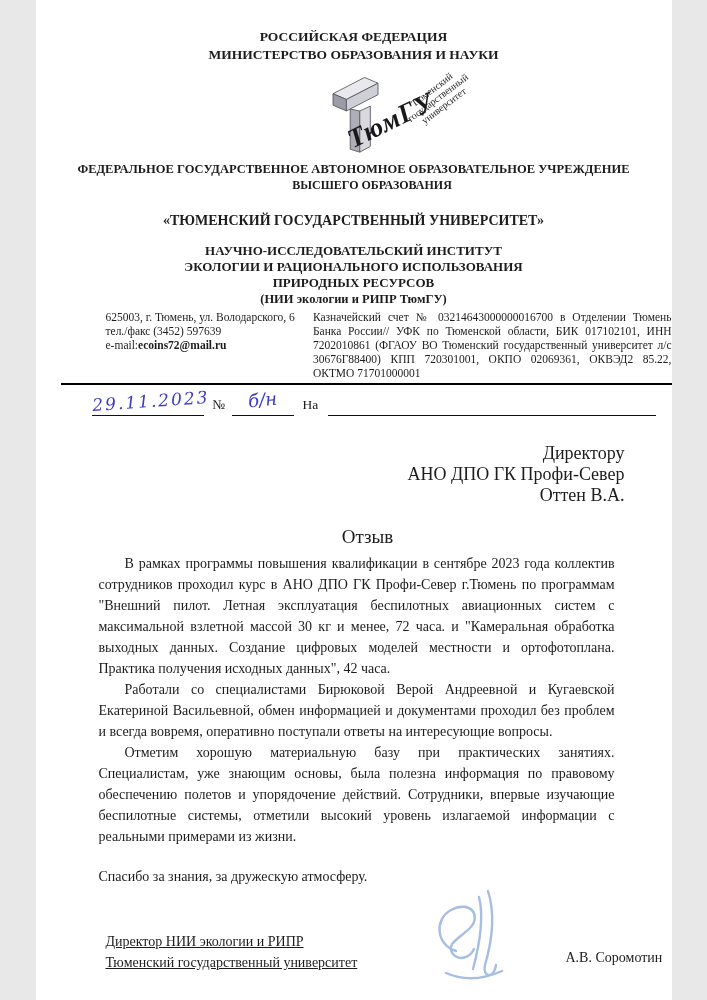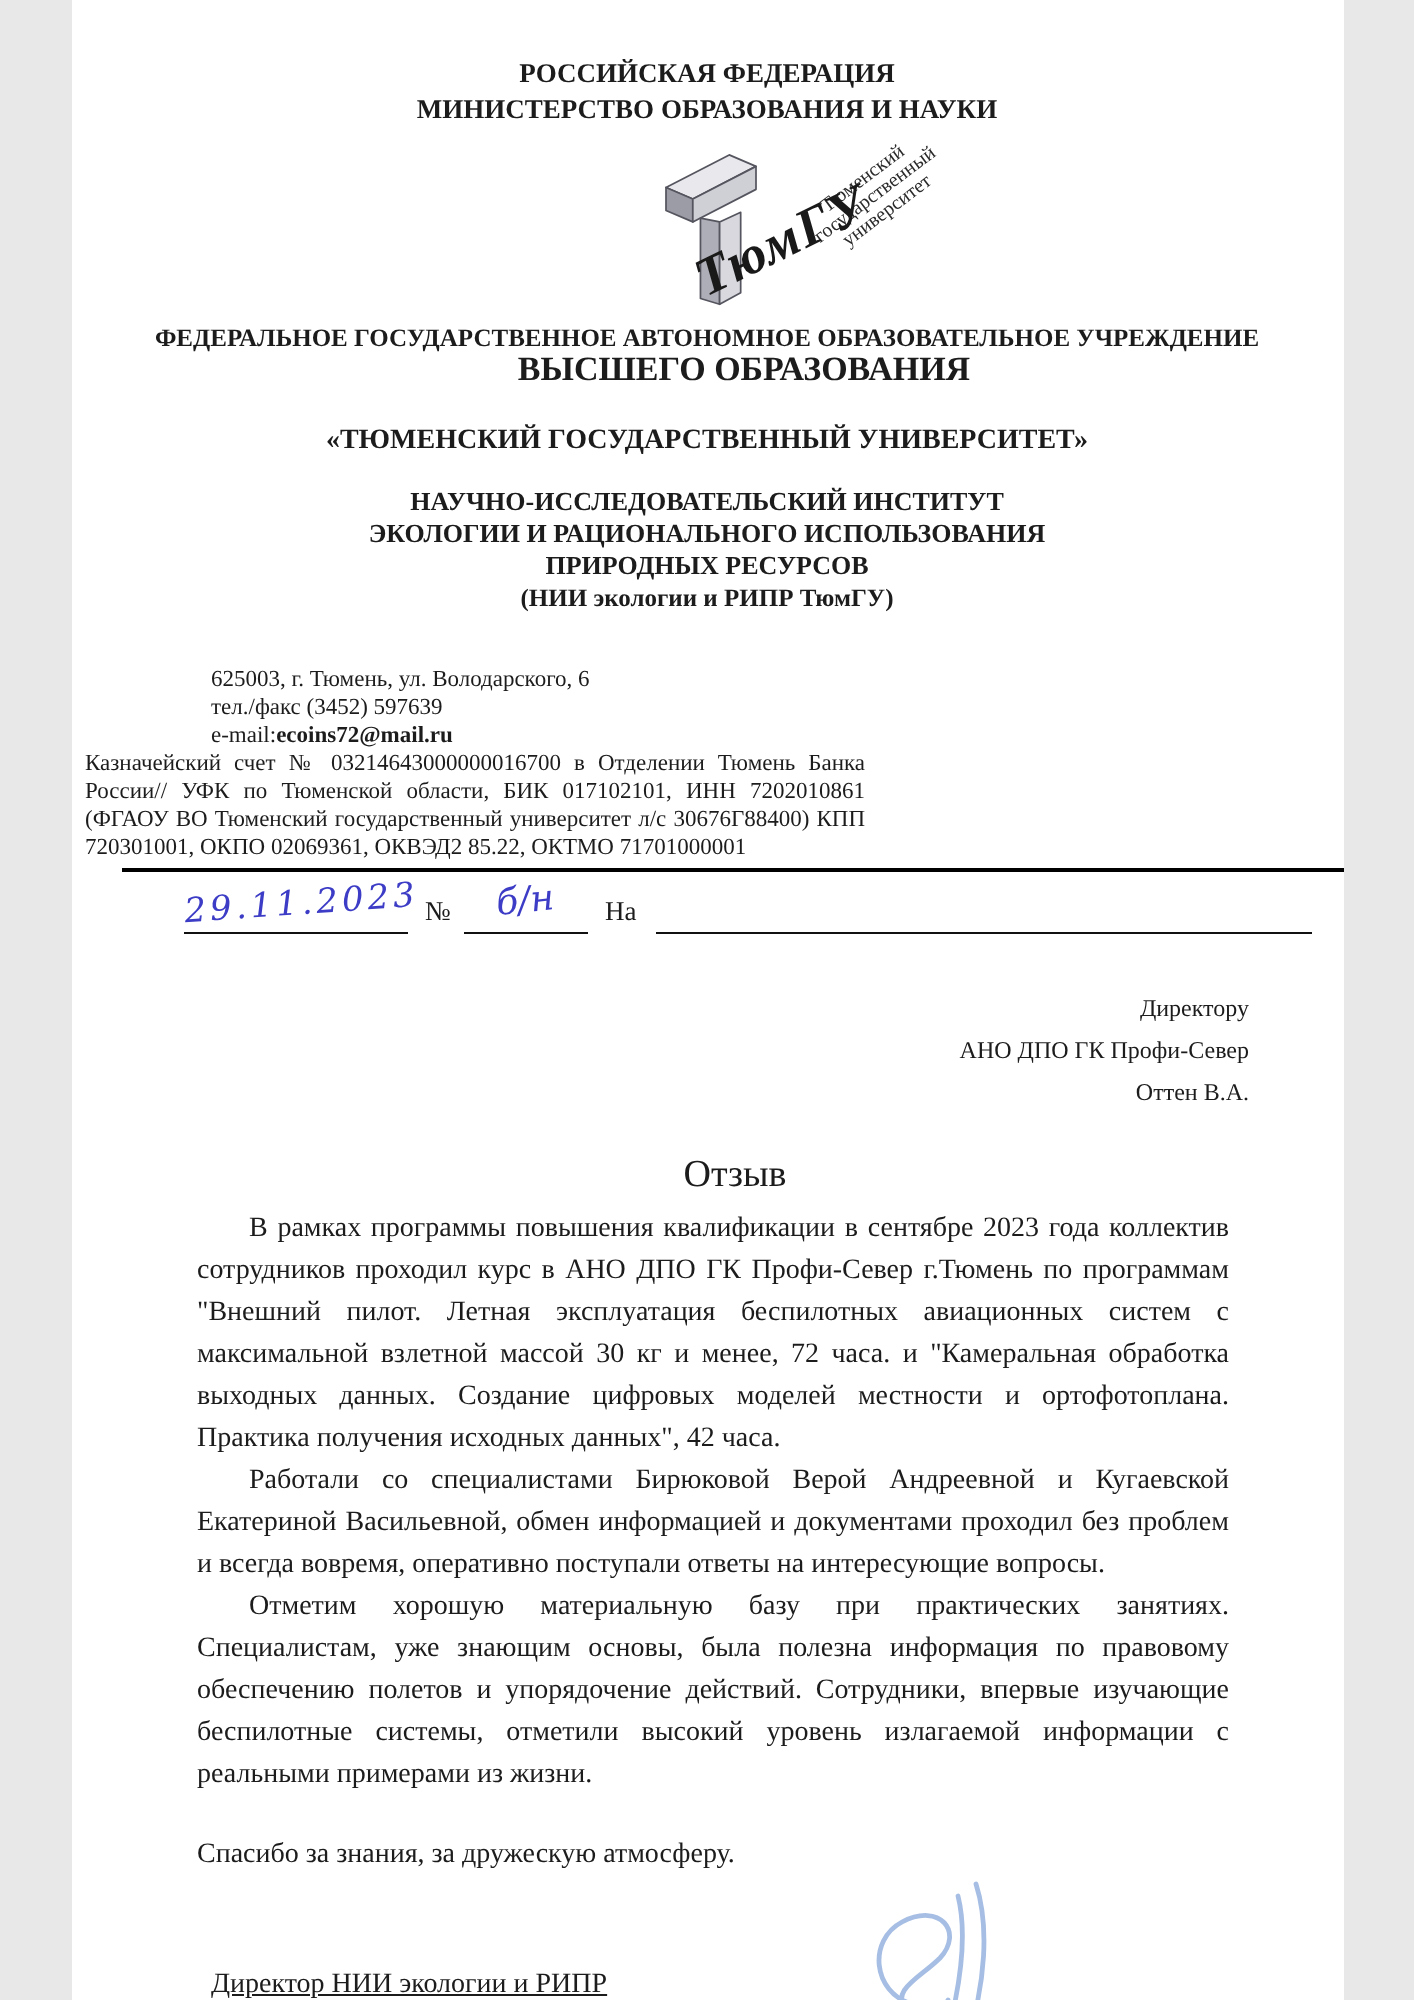--- a/index.html
+++ b/index.html
@@ -23,44 +23,44 @@
     text-align:center; font-size:10px; line-height:10px; color:#2a2a2a;
   }
   .logo-acronym{
     position:absolute; left:303px; top:42px; width:104px;
     transform:rotate(-26deg);
     font-size:27px; font-weight:bold; font-style:italic; letter-spacing:1px;
     text-align:center; color:#191919;
   }
   .org{ text-align:center; font-weight:bold; margin-top:4px; }
   .org-l1{ font-size:12.5px; line-height:16px; white-space:nowrap; }
-  .org-l2{ font-size:17px; line-height:16px;margin-left:37px; }
+  .org-l2{ font-size:12px; line-height:16px;margin-left:37px; }
   .org-l3{ font-size:14px;  line-height:19px;margin-top:18px; }
   .inst{ text-align:center; font-weight:bold; font-size:13px; line-height:16px; margin-top:13px; }
   .inst-l4{ font-size:12.5px; }
   
-  .contacts{ display:flex; margin-top:26px;flex-direction:column; }
+  .contacts{ display:flex; margin-top:3px; }
   .contact-left{ margin-left:70px; width:218px; font-size:11.5px; line-height:14px; }
   .contact-left .email b{ font-weight:bold;text-align:center; }
   .contact-right{ margin-left:7px; width:390px; font-size:11.5px; line-height:14px; text-align:justify; }
   .rule{ border:none; border-top:2.5px solid #000; width:665px; margin:3px 0 0 25px; }
   
   .ref-line{ position:relative; height:46px; }
   .u-line{ border-bottom:1.5px solid #111; position:absolute; height:28px; text-align:center; }
   .ref-date-box{ left:56px; top:2px; width:112px; }
   .ref-no-box{ left:196px; top:2px; width:62px; }
   .ref-na-box{ left:292px; top:2px; width:328px; }
   .ref-label{ position:absolute; top:12px; font-size:13.5px; }
   .ref-no-label{ left:177px; }
   .ref-na-label{ left:267px; }
   .hand{ font-family:"DejaVu Serif", serif; font-style:italic; color:#3c3cc6; }
   .hand-date{ display:inline-block; font-size:17px; letter-spacing:2px; transform:rotate(-4deg); padding-top:4px; }
   .hand-no{ display:inline-block; font-size:18px; transform:rotate(-6deg); padding-top:2px; }
   
-  .addressee{ text-align:right; margin:12px 47px 0 0; font-size:12px; line-height:21px; }
+  .addressee{ text-align:right; margin:12px 47px 0 0; font-size:18px; line-height:21px; }
   
   .title{ text-align:center; font-size:19px; margin-top:20px; text-indent:28px; }
   .body-text{ margin:5px 57px 0 63px; font-size:14px; line-height:21px; text-align:justify; }
   .body-text p{ margin:0; text-indent:26px; }
   .closing{ margin:22px 57px 0 63px; font-size:14px; }
   
   .sig-block{ position:relative; margin:46px 0 0 70px; height:120px; font-size:14px; line-height:21px;text-decoration:underline; }
   .sig-svg{ position:absolute; left:318px; top:-44px; }
   .sig-name{ position:absolute; left:460px; top:16px; }
 </style>

